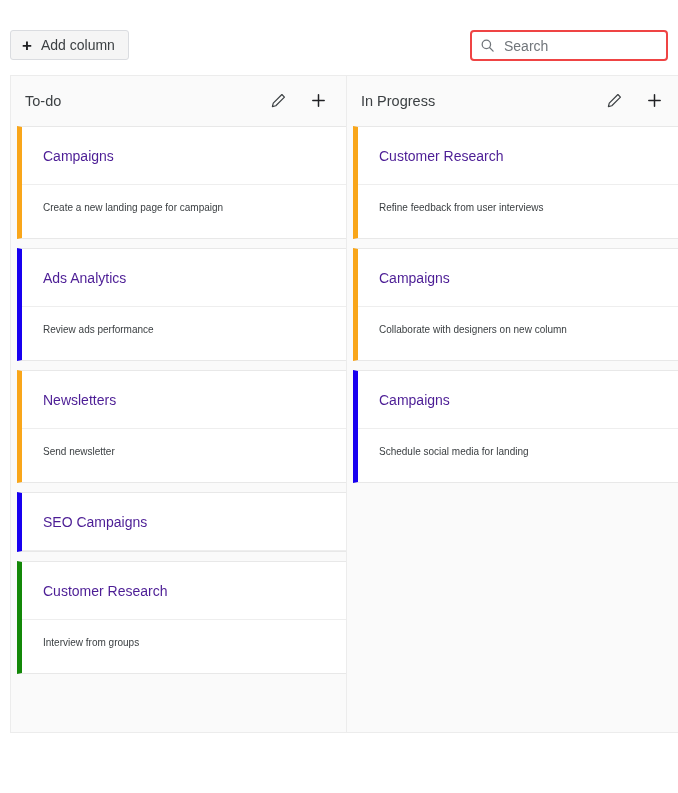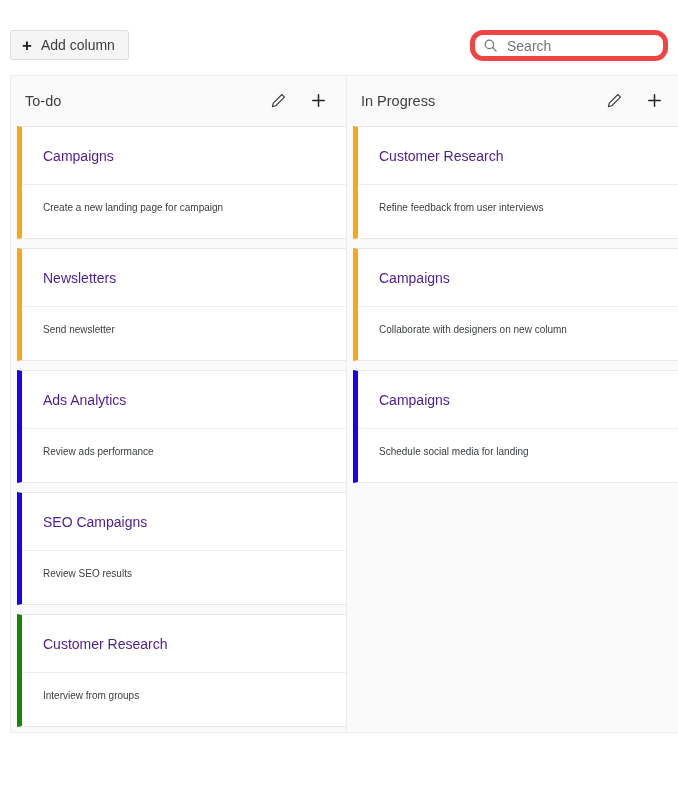--- a/index.html
+++ b/index.html
@@ -47,22 +47,22 @@
     color: #202124;
   }
 
   .search-wrap {
     position: absolute;
     right: 10px;
     top: 30px;
     width: 198px;
     height: 31px;
     background: #ffffff;
-    border: 5px solid #ef4444;
-    border-radius: 13px;
+    border: 2px solid #ef4444;
+    border-radius: 4px;
     display: flex;
     align-items: center;
     box-sizing: border-box;
   }
   .search-icon {
     width: 30px;
     display: flex;
     align-items: center;
     justify-content: center;
     flex: 0 0 30px;
@@ -247,54 +247,53 @@
           <div class="card-title">Campaigns</div>
           <div class="kebab">
               <i></i>
               <i></i>
               <i></i>
             </div>
         </div>
         <div class="card-body">Create a new landing page for campaign</div>
       </div>
 
+      <div class="card" style="border-left-color:#1800f0">
+        <div class="card-head">
+          <div class="card-title">Ads Analytics</div>
+          <div class="kebab">
+              <i></i>
+              <i></i>
+              <i></i>
+            </div>
+        </div>
+        <div class="card-body">Review ads performance</div>
+      </div>
+
       <div class="card" style="border-left-color:#f9a61a">
         <div class="card-head">
           <div class="card-title">Newsletters</div>
           <div class="kebab">
               <i></i>
               <i></i>
               <i></i>
             </div>
         </div>
         <div class="card-body">Send newsletter</div>
       </div>
 
       <div class="card" style="border-left-color:#1800f0">
         <div class="card-head">
-          <div class="card-title">Ads Analytics</div>
-          <div class="kebab">
-              <i></i>
-              <i></i>
-              <i></i>
-            </div>
-        </div>
-        <div class="card-body">Review ads performance</div>
-      </div>
-
-      <div class="card" style="border-left-color:#1800f0">
-        <div class="card-head">
           <div class="card-title">SEO Campaigns</div>
           <div class="kebab">
               <i></i>
               <i></i>
               <i></i>
             </div>
         </div>
-        <div class="card-body">Review SEO results</div>
       </div>
 
       <div class="card" style="border-left-color:#138808">
         <div class="card-head">
           <div class="card-title">Customer Research</div>
           <div class="kebab">
               <i></i>
               <i></i>
               <i></i>
             </div>

